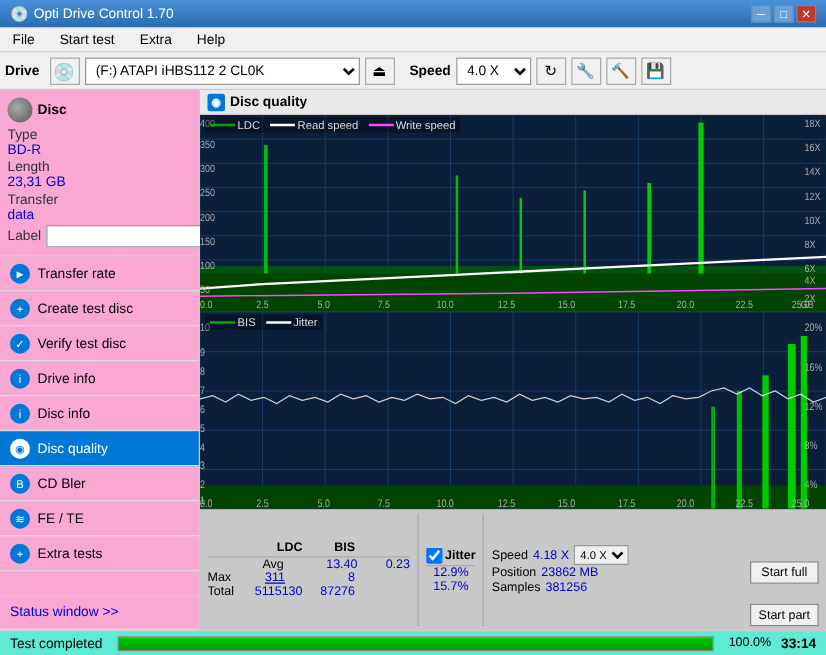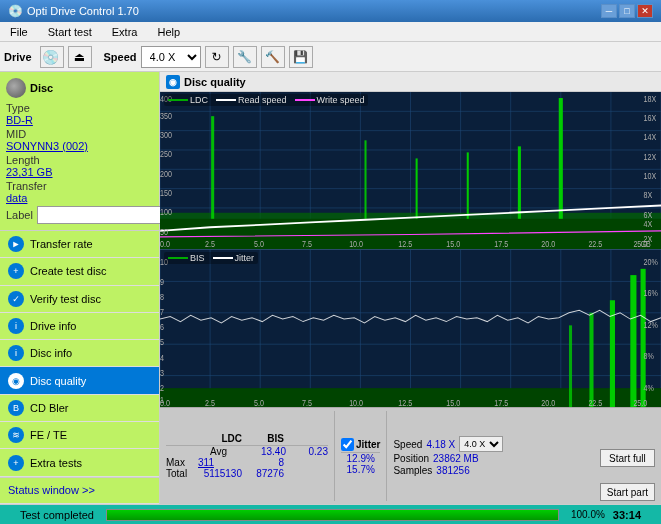--- a/index.html
+++ b/index.html
@@ -21,26 +21,26 @@
     .toolbar-label { font-size: 11px; font-weight: bold; margin-right: 4px; }
     .drive-select { height: 22px; font-size: 11px; border: 1px solid #999; padding: 0 4px; background: white; flex: 1; max-width: 220px; }
     .toolbar-icon-btn { width: 24px; height: 22px; border: 1px solid #aaa; background: #f0f0f0; display: flex; align-items: center; justify-content: center; cursor: pointer; font-size: 12px; }
     .speed-label { font-size: 11px; font-weight: bold; margin-left: 8px; }
     .speed-select { height: 22px; font-size: 11px; border: 1px solid #999; padding: 0 4px; background: white; width: 60px; }
 
     
     .main { display: flex; height: calc(524px - 22px - 20px - 30px - 20px); }
 
     
-    .sidebar { width: 160px; background: #bef264; border-right: 1px solid #ccc; display: flex; flex-direction: column; flex-shrink: 0; }
+    .sidebar { width: 160px; background: #f9a8d4; border-right: 1px solid #ccc; display: flex; flex-direction: column; flex-shrink: 0; }
     .disc-section { padding: 6px; border-bottom: 1px solid #ccc; }
     .disc-header { display: flex; align-items: center; gap: 4px; margin-bottom: 4px; }
     .disc-info-row { display: flex; justify-content: space-between; margin-bottom: 2px; font-size: 11px; flex-direction: column; }
     .disc-info-label { color: #333; }
-    .disc-info-value { color: #0000cc; font-size: 11px; text-decoration: underline; }
+    .disc-info-value { color: #0000cc; font-size: 11px; }
     .label-row { display: flex; align-items: center; gap: 4px; margin-top: 2px; }
     .label-input { height: 18px; border: 1px solid #999; font-size: 11px; flex: 1; padding: 0 2px; }
 
     
     .nav-item { height: 28px; display: flex; align-items: center; padding: 0 8px; cursor: pointer; font-size: 11px; border-bottom: 1px solid #ddd; gap: 6px; }
     .nav-item.active { background: #0078d7; color: white; }
     .nav-icon { width: 16px; height: 16px; border-radius: 50%; display: flex; align-items: center; justify-content: center; font-size: 9px; flex-shrink: 0; }
     .nav-icon.blue { background: #0078d7; color: white; }
     .nav-icon.active { background: white; color: #0078d7; }
 
@@ -52,21 +52,21 @@
     
     .chart-container { flex: 1; display: flex; flex-direction: column; background: #0a1f3a; }
     .chart-top { flex: 1; position: relative; border-bottom: 1px solid #2a4a6a; }
     .chart-bottom { flex: 1; position: relative; }
 
     
     svg.chart { width: 100%; height: 100%; }
     .start-btn { height: 18px; font-size: 10px; border: 1px solid #888; background: #f0f0f0; cursor: pointer; padding: 0 6px; white-space: nowrap; }
 
     
-    .status-bar { height: 20px; background: #14b8a6; border-top: 1px solid #ccc; display: flex; align-items: center; padding: 0 20px; gap: 8px; font-size: 11px; }
+    .status-bar { height: 20px; background: #5eead4; border-top: 1px solid #ccc; display: flex; align-items: center; padding: 0 8px; gap: 8px; font-size: 11px; }
     .progress-bar-container { flex: 1; height: 12px; border: 1px solid #888; background: white; margin: 0 4px; }
     .progress-bar-fill { height: 100%; background: linear-gradient(to bottom, #00cc00, #009900); }
     .status-time { font-weight: bold; }
 
     
     .legend { display: flex; align-items: center; gap: 8px; font-size: 9px; color: #ddd; padding: 2px 4px; }
     .legend-item { display: flex; align-items: center; gap: 2px; }
     .legend-color { width: 20px; height: 2px; }
 
     .stats-section { background: #c8c8c8; display: flex; align-items: stretch; padding: 2px 4px; gap: 4px; font-size: 10px; flex-shrink: 0; }
@@ -92,20 +92,23 @@
 <div class="menu-bar">
   <span class="menu-item">File</span>
   <span class="menu-item">Start test</span>
   <span class="menu-item">Extra</span>
   <span class="menu-item">Help</span>
 </div>
 
 <div class="toolbar">
   <span class="toolbar-label">Drive</span>
   <div class="toolbar-icon-btn" style="font-size:14px;">💿</div>
+  <select class="drive-select">
+    <option>(F:)  ATAPI iHBS112  2 CL0K</option>
+  </select>
   <div class="toolbar-icon-btn" title="Eject">⏏</div>
   <span class="speed-label">Speed</span>
   <select class="speed-select">
     <option>4.0 X</option>
     <option>8.0 X</option>
   </select>
   <div class="toolbar-icon-btn">↻</div>
   <div class="toolbar-icon-btn">🔧</div>
   <div class="toolbar-icon-btn">🔨</div>
   <div class="toolbar-icon-btn">💾</div>
@@ -116,24 +119,20 @@
   <div class="sidebar">
 
     <div class="disc-section">
       <div class="disc-header">
         <div class="disc-icon"></div>
         <span style="font-weight:bold;font-size:11px;">Disc</span>
       </div>
       <div class="disc-info-row">
         <span class="disc-info-label">Type</span>
         <span class="disc-info-value">BD-R</span>
-      </div>
-      <div class="disc-info-row">
-        <span class="disc-info-label">MID</span>
-        <span class="disc-info-value">SONYNN3 (002)</span>
       </div>
       <div class="disc-info-row">
         <span class="disc-info-label">Length</span>
         <span class="disc-info-value">23,31 GB</span>
       </div>
       <div class="disc-info-row">
         <span class="disc-info-label">Transfer</span>
         <span class="disc-info-value">data</span>
       </div>
       <div class="label-row">
@@ -366,21 +365,21 @@
           <span style="width:44px;text-align:right;">LDC</span>
           <span style="width:38px;text-align:right;">BIS</span>
         </div>
         <div style="display:flex;gap:4px;margin-left:44px;">
           <span style="width:28px;">Avg</span>
           <span style="width:44px;text-align:right;color:#0000cc;">13.40</span>
           <span style="width:38px;text-align:right;color:#0000cc;">0.23</span>
         </div>
         <div style="display:flex;gap:4px;">
           <span style="width:28px;">Max</span>
-          <span style="width:44px;text-align:left;color:#0000cc;text-decoration:underline;">311</span>
+          <span style="width:44px;text-align:center;color:#0000cc;text-decoration:underline;">311</span>
           <span style="width:38px;text-align:right;color:#0000cc;">8</span>
         </div>
         <div style="display:flex;gap:4px;">
           <span style="width:28px;">Total</span>
           <span style="width:44px;text-align:right;color:#0000cc;">5115130</span>
           <span style="width:38px;text-align:right;color:#0000cc;">87276</span>
         </div>
       </div>
 
       <div style="width:1px;background:#aaa;align-self:stretch;"></div>

